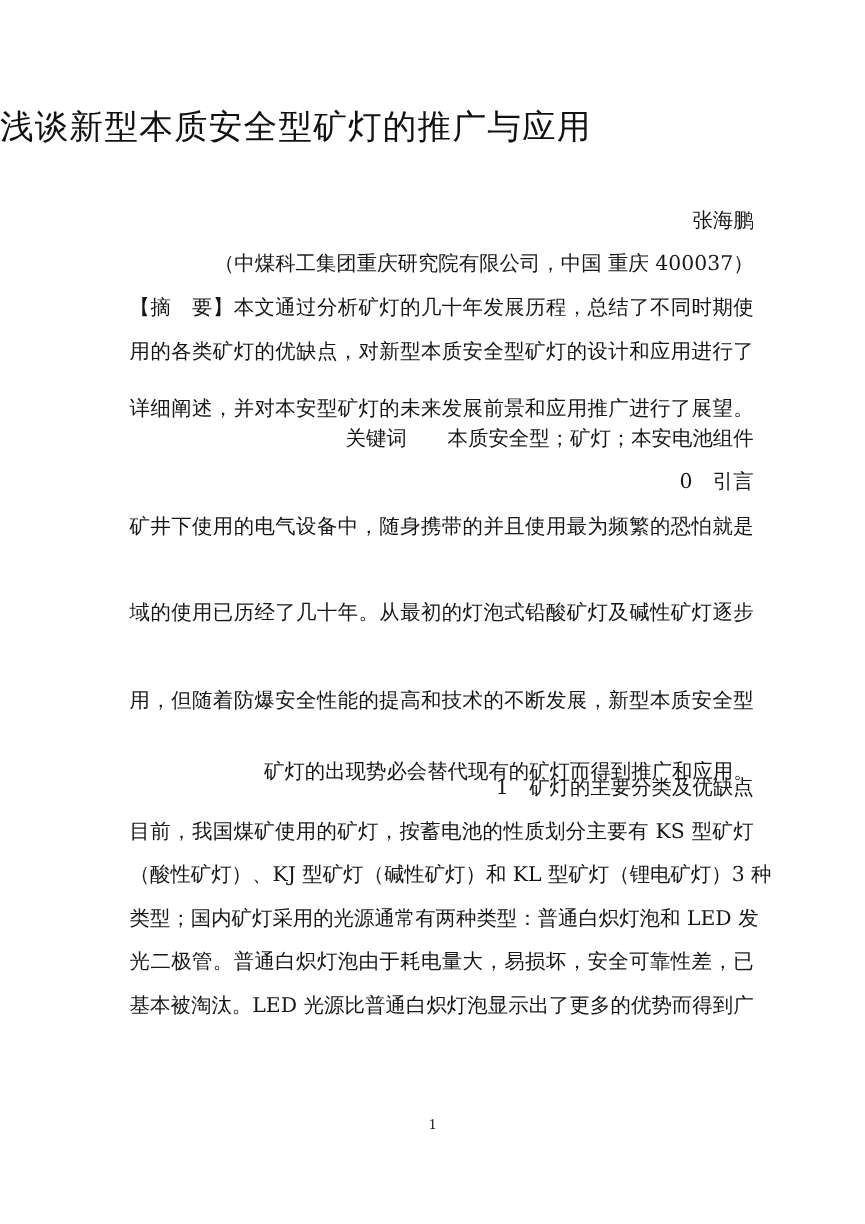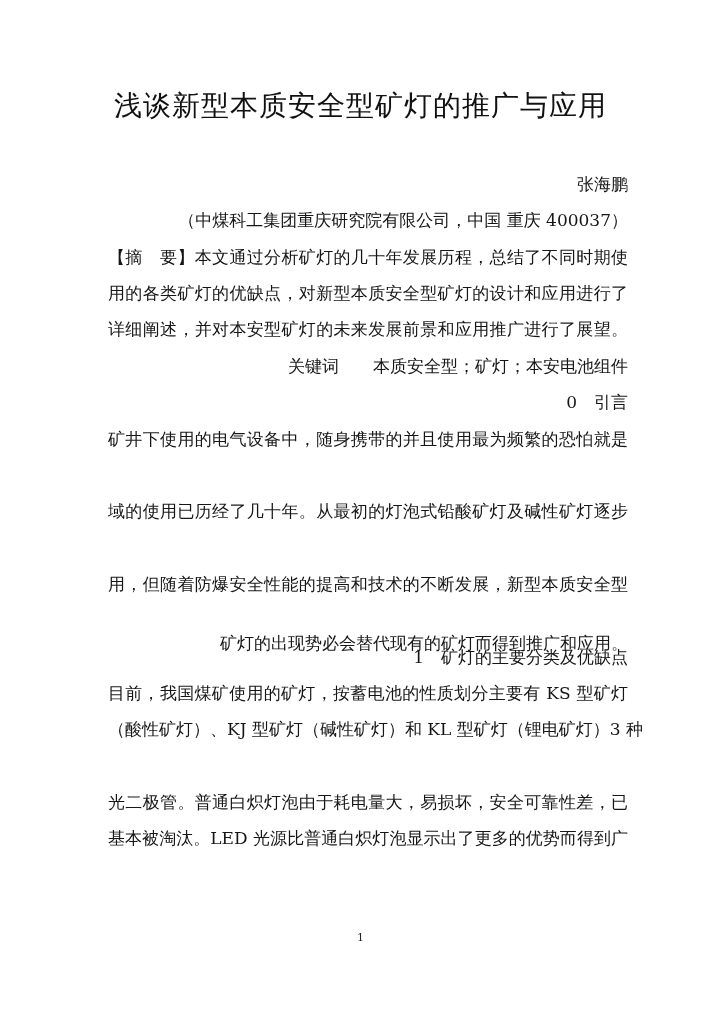--- a/index.html
+++ b/index.html
@@ -4,21 +4,21 @@
 <style>
   html, body { margin: 0; padding: 0; background: #ffffff; }
   body {
     width: 721px; height: 1020px; position: relative; overflow: hidden;
     font-family: "DejaVu Serif", "Liberation Serif", serif;
     color: #111111;
   }
   .page { position: absolute; left: 0; top: 0; width: 721px; height: 1020px; background: #fff; }
   .title {
     position: absolute; left: 0; width: 721px; top: 86px;
-    text-align: center; font-size: 28px; letter-spacing: 1px; line-height: 40px;
+    font-size: 28px; letter-spacing: 1px; line-height: 40px;
     color: #111;
   }
   .line {
     position: absolute; left: 108px; width: 520px;
     font-size: 17px; line-height: 24px; white-space: nowrap; color: #161616; text-align: right;
   }
   .justify { text-align: justify; text-align-last: justify; }
   .pagenum {
     position: absolute; left: 0; width: 721px; top: 931px;
     text-align: center; font-size: 11px; color: #222;
@@ -28,31 +28,32 @@
 <body>
 
 <div class="page">
   <div class="title">浅谈新型本质安全型矿灯的推广与应用</div>
 
   <div class="line" style="top:172px">张海鹏</div>
   <div class="line" style="top:208px">（中煤科工集团重庆研究院有限公司，中国 重庆 400037）</div>
 
   <div class="line justify" style="top:281px">用的各类矿灯的优缺点，对新型本质安全型矿灯的设计和应用进行了</div>
   <div class="line justify" style="top:245px">【摘　要】本文通过分析矿灯的几十年发展历程，总结了不同时期使</div>
-  <div class="line justify" style="top:317px">详细阐述，并对本安型矿灯的未来发展前景和应用推广进行了展望。</div>
+  <div class="line justify" style="top:329px">详细阐述，并对本安型矿灯的未来发展前景和应用推广进行了展望。</div>
 
   <div class="line" style="top:354px">关键词　　本质安全型；矿灯；本安电池组件</div>
   <div class="line" style="top:390px">0　引言</div>
 
   <div class="line justify" style="top:427px">矿井下使用的电气设备中，随身携带的并且使用最为频繁的恐怕就是</div>
   <div class="line justify" style="top:499px">域的使用已历经了几十年。从最初的灯泡式铅酸矿灯及碱性矿灯逐步</div>
   <div class="line justify" style="top:572px">用，但随着防爆安全性能的提高和技术的不断发展，新型本质安全型</div>
   <div class="line" style="top:631px">矿灯的出现势必会替代现有的矿灯而得到推广和应用。</div>
 
   <div class="line" style="top:645px">1　矿灯的主要分类及优缺点</div>
 
   <div class="line justify" style="top:681px">目前，我国煤矿使用的矿灯，按蓄电池的性质划分主要有 KS 型矿灯</div>
   <div class="line justify" style="top:717px">（酸性矿灯）、KJ 型矿灯（碱性矿灯）和 KL 型矿灯（锂电矿灯）3 种</div>
+  <div class="line justify" style="top:754px">类型；国内矿灯采用的光源通常有两种类型：普通白炽灯泡和 LED 发</div>
   <div class="line justify" style="top:790px">光二极管。普通白炽灯泡由于耗电量大，易损坏，安全可靠性差，已</div>
   <div class="line justify" style="top:826px">基本被淘汰。LED 光源比普通白炽灯泡显示出了更多的优势而得到广</div>
 
   <div class="pagenum">1</div>
 </div>
 
 </body></html>

